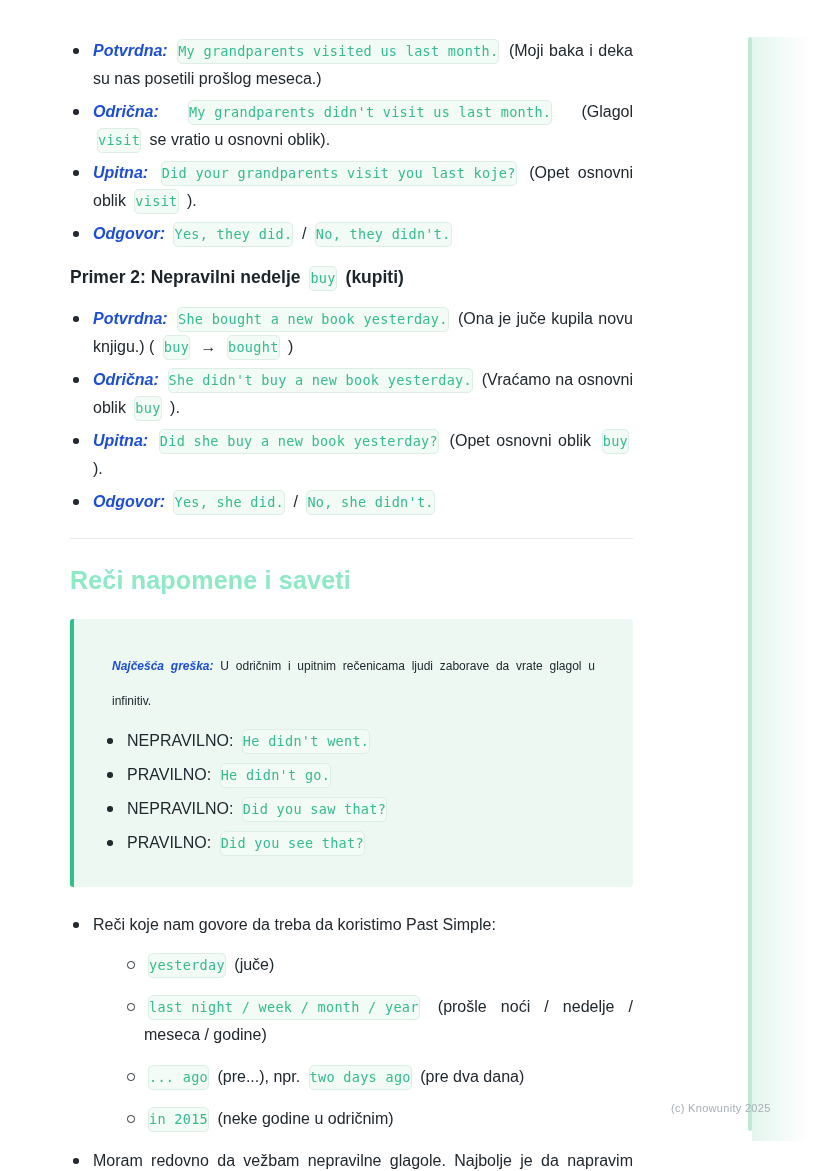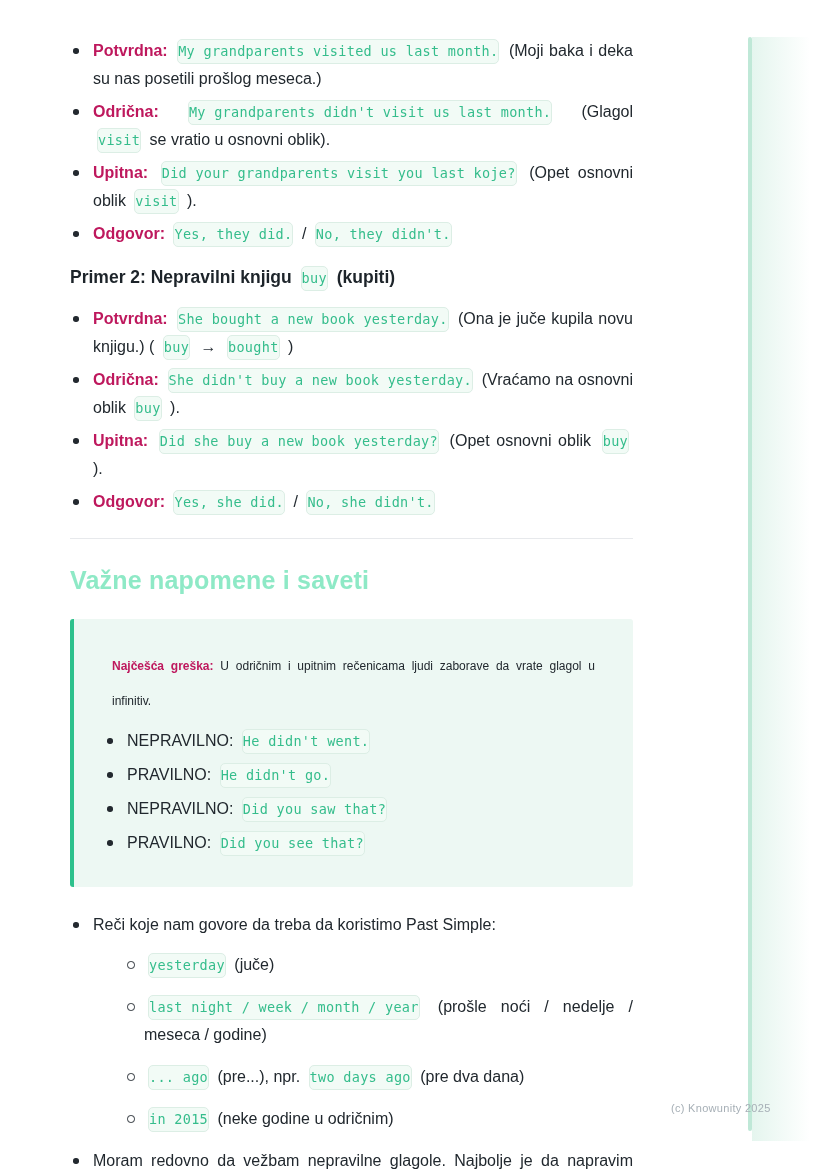--- a/index.html
+++ b/index.html
@@ -26,21 +26,21 @@
   .main-list > li{margin:0 0 5px 0;}
   .main-list > li:last-child{margin-bottom:0;}
   li.disc-item::before{
     content:"";position:absolute;left:3px;top:11px;width:5.5px;height:5.5px;
     border-radius:50%;background:#23292f;
   }
   li.circle-item::before{
     content:"";position:absolute;left:6px;top:10px;width:5.5px;height:5.5px;
     border-radius:50%;background:#fff;border:1.6px solid #2a3138;
   }
-  .lbl{font-weight:700;color:#be185d;}
+  .lbl{font-weight:700;color:#1d4ed8;font-style:italic;}
   .chip{
     font-family:"DejaVu Sans Mono",monospace;font-size:13.5px;letter-spacing:.3px;
     color:#35bd8c;background:#f2fbf6;border:1px solid #dceee5;border-radius:5px;
     display:inline-block;line-height:19px;padding:2px 0;margin:0 4px;
     white-space:nowrap;vertical-align:baseline;text-align:left;
   }
   .arrow{color:#2a3138;margin:0 2px;}
   .h3{font-size:17.5px;font-weight:700;line-height:26px;margin:16px 0 14px 0;color:#1d242a;}
   .h3 .chip{font-weight:400;}
   .divider{border:none;border-top:1px solid #e7e9ec;margin:22px 0 0 0;}
@@ -66,32 +66,32 @@
   <div class="footer">(c) Knowunity 2025</div>
 
   <div class="content">
     <ul class="main-list">
         <li class="disc-item"><strong class="lbl">Potvrdna:</strong> <code class="chip">My grandparents visited us last month.</code> <span>(Moji baka i deka su nas posetili prošlog meseca.)</span> </li>
         <li class="disc-item"><strong class="lbl">Odrična:</strong> <code class="chip">My grandparents didn't visit us last month.</code> <span>(Glagol</span> <code class="chip">visit</code> <span>se vratio u osnovni oblik).</span> </li>
         <li class="disc-item"><strong class="lbl">Upitna:</strong> <code class="chip">Did your grandparents visit you last koje?</code> <span>(Opet osnovni oblik</span> <code class="chip">visit</code> <span>).</span> </li>
         <li class="disc-item"><strong class="lbl">Odgovor:</strong> <code class="chip">Yes, they did.</code> <span>/</span> <code class="chip">No, they didn't.</code> </li>
       </ul>
 
-    <h3 class="h3"><span>Primer 2: Nepravilni knjigu</span> <code class="chip">buy</code> <span>(kupiti)</span> </h3>
+    <h3 class="h3"><span>Primer 2: Nepravilni nedelje</span> <code class="chip">buy</code> <span>(kupiti)</span> </h3>
 
     <ul class="main-list">
         <li class="disc-item"><strong class="lbl">Potvrdna:</strong> <code class="chip">She bought a new book yesterday.</code> <span>(Ona je juče kupila novu knjigu.) (</span> <code class="chip">buy</code> <span class="arrow">→</span> <code class="chip">bought</code> <span>)</span> </li>
         <li class="disc-item"><strong class="lbl">Odrična:</strong> <code class="chip">She didn't buy a new book yesterday.</code> <span>(Vraćamo na osnovni oblik</span> <code class="chip">buy</code> <span>).</span> </li>
         <li class="disc-item"><strong class="lbl">Upitna:</strong> <code class="chip">Did she buy a new book yesterday?</code> <span>(Opet osnovni oblik</span> <code class="chip">buy</code> <span>).</span> </li>
         <li class="disc-item"><strong class="lbl">Odgovor:</strong> <code class="chip">Yes, she did.</code> <span>/</span> <code class="chip">No, she didn't.</code> </li>
       </ul>
 
     <hr class="divider">
 
-    <h2 class="h2">Važne napomene i saveti</h2>
+    <h2 class="h2">Reči napomene i saveti</h2>
 
     <div class="callout">
       <p class="callout-intro"><strong class="lbl">Najčešća greška:</strong> <span>U odričnim i upitnim rečenicama ljudi zaborave da vrate glagol u infinitiv.</span> </p>
       <ul class="callout-list">
           <li class="disc-item"><span>NEPRAVILNO:</span> <code class="chip">He didn't went.</code> </li>
           <li class="disc-item"><span>PRAVILNO:</span> <code class="chip">He didn't go.</code> </li>
           <li class="disc-item"><span>NEPRAVILNO:</span> <code class="chip">Did you saw that?</code> </li>
           <li class="disc-item"><span>PRAVILNO:</span> <code class="chip">Did you see that?</code> </li>
         </ul>
     </div>

